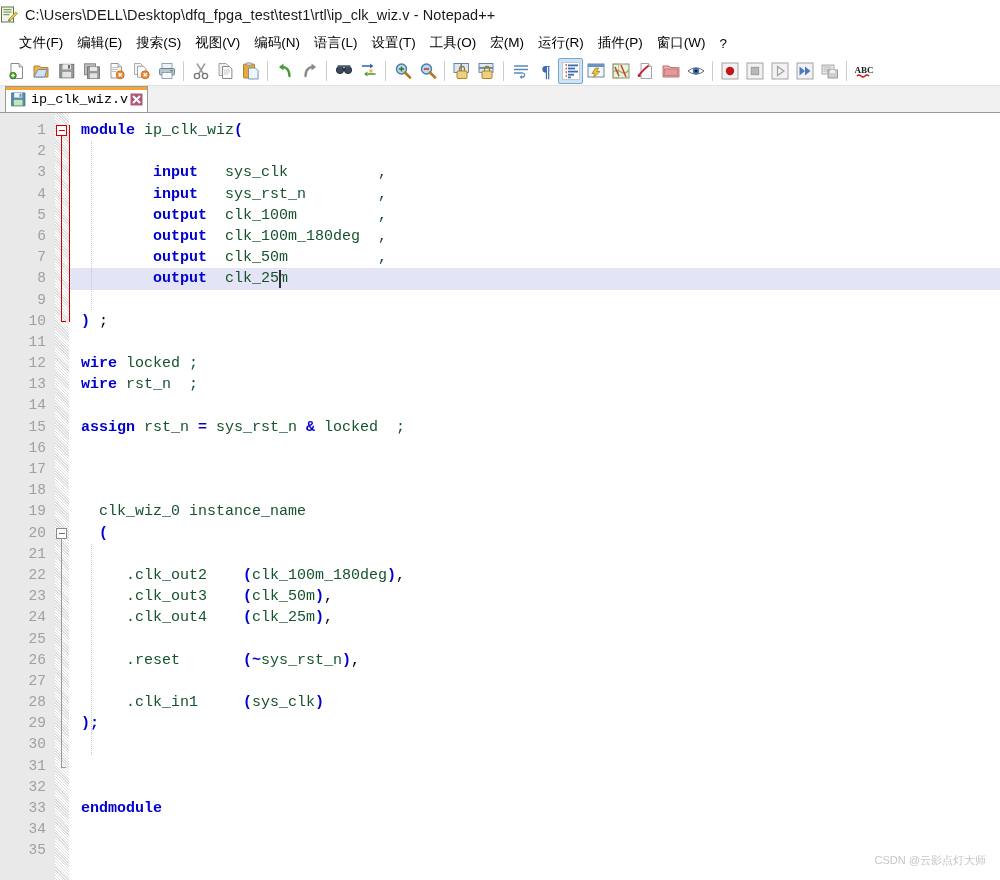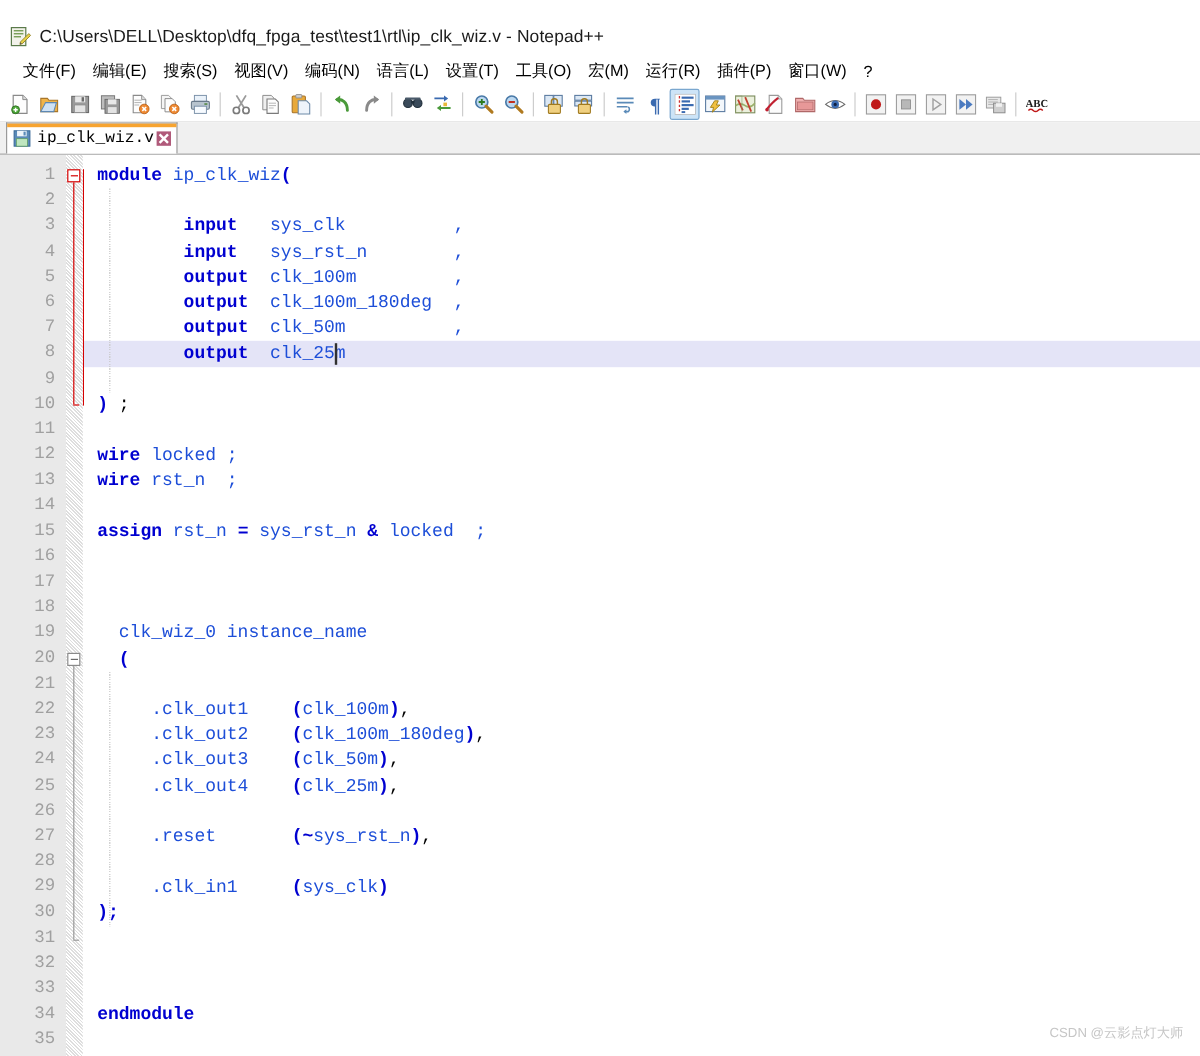--- a/index.html
+++ b/index.html
@@ -9,21 +9,21 @@
     font-family:"Liberation Sans","DejaVu Sans",sans-serif;
     font-size:13px;
     overflow:hidden;
     -webkit-font-smoothing:antialiased;
   }
   .app{width:1000px;height:880px;position:relative;display:flex;flex-direction:column;background:#ffffff;}
 
   
   .titlebar{
     height:30px;flex:0 0 30px;background:#ffffff;
-    display:flex;align-items:center;padding-left:8px;box-sizing:border-box;margin-top:16px;
+    display:flex;align-items:center;box-sizing:border-box;
   }
   .titlebar .app-icon{
     width:18px;height:18px;margin-right:7px;position:relative;flex:0 0 18px;
   }
   .titlebar .title-text{
     font-size:14.5px;color:#1a1a1a;white-space:nowrap;letter-spacing:0.1px;
   }
 
   
   .menubar{
@@ -94,21 +94,21 @@
   }
   .code-line{
     height:21.2px;line-height:21.2px;white-space:pre;
     font-family:"Liberation Mono","DejaVu Sans Mono",monospace;
     font-size:15px;color:#000000;position:relative;
     padding-left:12px;box-sizing:border-box;
   }
   .code-line.current{background:#e4e4f7;}
   .tk-kw{color:#0000d0;font-weight:bold;}
   .tk-op{color:#0000d0;font-weight:bold;}
-  .tk-id{color:#1d4ed8;margin-top:44px;}
+  .tk-id{color:#14532d;margin-top:44px;}
   .tk-punc{color:#000000;}
 
   
   .foldline{position:absolute;width:1px;}
   .foldline.red{background:#d40000;}
   .foldline.gray{background:#9a9a9a;}
   .foldbox{
     position:absolute;width:11px;height:11px;box-sizing:border-box;
     background:#ffffff;display:flex;align-items:center;justify-content:center;
   }
@@ -609,21 +609,20 @@
         <div class="code-line"><span class="tk-kw">wire</span><span class="tk-id"> locked ;</span></div>
         <div class="code-line"><span class="tk-kw">wire</span><span class="tk-id"> rst_n  ;</span></div>
         <div class="code-line">&nbsp;</div>
         <div class="code-line"><span class="tk-kw">assign</span><span class="tk-id"> rst_n </span><span class="tk-op">=</span><span class="tk-id"> sys_rst_n </span><span class="tk-op">&amp;</span><span class="tk-id"> locked  ;</span></div>
         <div class="code-line">&nbsp;</div>
         <div class="code-line">&nbsp;</div>
         <div class="code-line">&nbsp;</div>
         <div class="code-line"><span class="tk-id">  clk_wiz_0 instance_name</span></div>
         <div class="code-line"><span class="tk-id">  </span><span class="tk-op">(</span></div>
         <div class="code-line">&nbsp;</div>
-        <div class="code-line"><span class="tk-id">     .clk_out1    </span><span class="tk-op">(</span><span class="tk-id">clk_100m</span><span class="tk-op">)</span><span class="tk-punc">,</span></div>
         <div class="code-line"><span class="tk-id">     .clk_out2    </span><span class="tk-op">(</span><span class="tk-id">clk_100m_180deg</span><span class="tk-op">)</span><span class="tk-punc">,</span></div>
         <div class="code-line"><span class="tk-id">     .clk_out3    </span><span class="tk-op">(</span><span class="tk-id">clk_50m</span><span class="tk-op">)</span><span class="tk-punc">,</span></div>
         <div class="code-line"><span class="tk-id">     .clk_out4    </span><span class="tk-op">(</span><span class="tk-id">clk_25m</span><span class="tk-op">)</span><span class="tk-punc">,</span></div>
         <div class="code-line">&nbsp;</div>
         <div class="code-line"><span class="tk-id">     .reset       </span><span class="tk-op">(~</span><span class="tk-id">sys_rst_n</span><span class="tk-op">)</span><span class="tk-punc">,</span></div>
         <div class="code-line">&nbsp;</div>
         <div class="code-line"><span class="tk-id">     .clk_in1     </span><span class="tk-op">(</span><span class="tk-id">sys_clk</span><span class="tk-op">)</span></div>
         <div class="code-line"><span class="tk-op">);</span></div>
         <div class="code-line">&nbsp;</div>
         <div class="code-line">&nbsp;</div>

